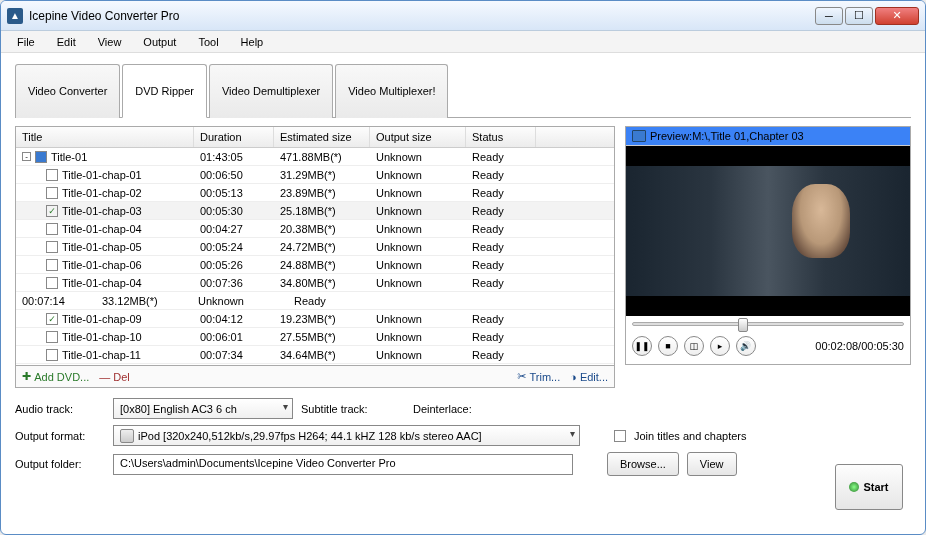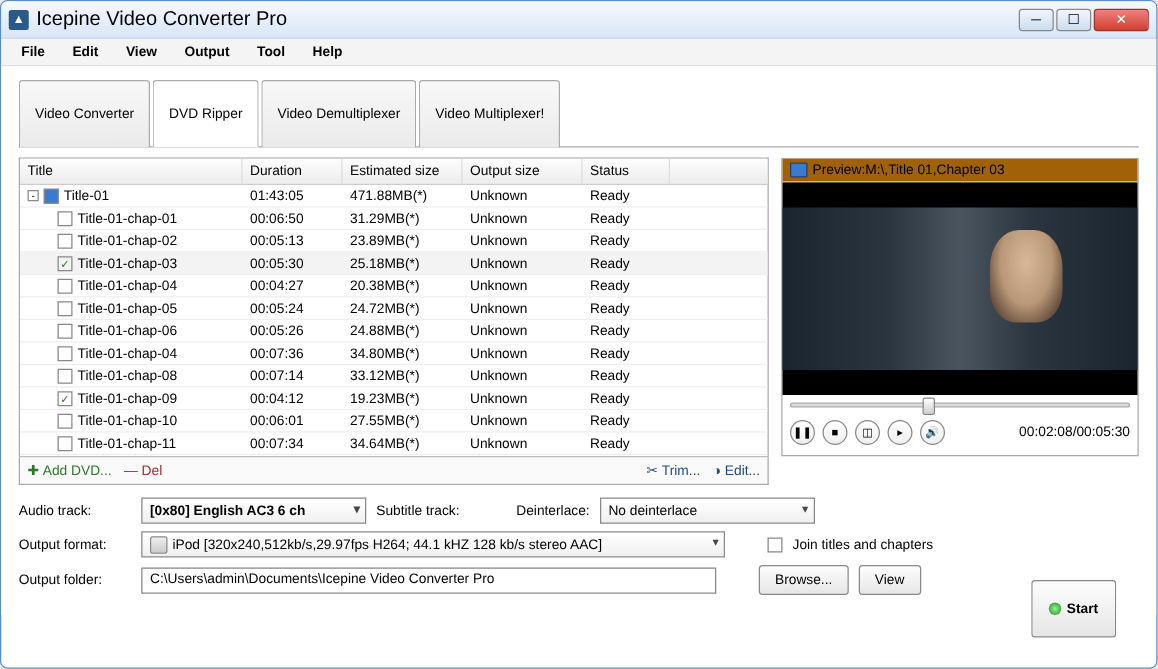--- a/index.html
+++ b/index.html
@@ -1,27 +1,27 @@
 <!DOCTYPE html>
 <html><head>
 <meta charset="utf-8">
 <style>
 * { box-sizing: border-box; margin: 0; padding: 0; font-family: Tahoma, sans-serif; font-size: 11px; }
 body { background: #fff; width: 926px; height: 535px; overflow: hidden; }
 .window { width: 926px; height: 535px; border: 1px solid #5a8cc5; border-radius: 6px; background: linear-gradient(#e8f0fb,#d6e4f5 30px,#fff 30px); box-shadow: 0 0 8px rgba(0,0,0,0.3); position: relative; }
 .titlebar { height: 30px; display: flex; align-items: center; padding: 0 6px; background: linear-gradient(#f5f9ff,#d8e6f7); border-bottom: 1px solid #bcd; border-radius: 5px 5px 0 0; }
 .app-icon { width: 16px; height: 16px; background: #2a5a8a; border-radius: 2px; margin-right: 6px; display: inline-flex; align-items: center; justify-content: center; color: #fff; font-size: 10px; }
-.title-text { flex: 1; font-size: 16px; color: #000; }
+.title-text { flex: 1; font-size: 12px; color: #000; }
 .win-btns { display: flex; gap: 2px; }
 .win-btn { width: 28px; height: 18px; border-radius: 3px; display: flex; align-items: center; justify-content: center; border: 1px solid #888; cursor: pointer; }
 .win-min { background: linear-gradient(#f0f6ff,#cde); }
 .win-max { background: linear-gradient(#f0f6ff,#cde); }
 .win-close { width: 44px; background: linear-gradient(#f08080,#d04030); border-color: #a03020; color: #fff; }
 .menubar { height: 22px; background: #f4f4f4; border-bottom: 1px solid #ddd; display: flex; align-items: center; padding: 0 6px; gap: 2px; font-family: "Courier New", monospace; }
-.menu-item { padding: 2px 10px; cursor: pointer; font-weight: bold; }
+.menu-item { padding: 2px 10px; cursor: pointer; }
 .content { padding: 10px 14px; background: #fff; }
 .tabs { display: flex; border-bottom: 1px solid #aaa; margin-bottom: 8px; }
 .tab { padding: 20px 12px; border: 1px solid #aaa; border-bottom: none; background: linear-gradient(#f8f8f8,#eaeaea); margin-right: 2px; border-radius: 3px 3px 0 0; cursor: pointer; position: relative; top: 1px; }
 .tab.active { background: #fff; border-bottom: 1px solid #fff; }
 .main-row { display: flex; gap: 10px; }
 .left-pane { flex: 1; }
 .right-pane { width: 286px; }
 .table-wrap { border: 1px solid #aaa; height: 240px; display: flex; flex-direction: column; }
 .thead { display: flex; background: linear-gradient(#fdfdfd,#ececec); border-bottom: 1px solid #ccc; }
 .th { padding: 4px 6px; border-right: 1px solid #ddd; font-weight: normal; }
@@ -36,37 +36,37 @@
 .col-stat { width: 70px; }
 .tree-indent { display: inline-block; width: 12px; }
 .tree-toggle { width: 9px; height: 9px; border: 1px solid #888; display: inline-flex; align-items: center; justify-content: center; font-size: 8px; line-height: 1; margin-right: 4px; cursor: pointer; }
 .chk { width: 12px; height: 12px; border: 1px solid #888; display: inline-flex; align-items: center; justify-content: center; margin-right: 4px; font-size: 9px; color: #2a7a2a; cursor: pointer; }
 .toolbar-strip { border: 1px solid #aaa; border-top: none; padding: 4px 6px; display: flex; align-items: center; gap: 10px; background: #fafafa; }
 .tool-link { color: #1a4a8a; cursor: pointer; display: inline-flex; align-items: center; gap: 3px; }
 .tool-link.green { color: #2a7a2a; }
 .tool-link.red { color: #a03030; }
 .spacer { flex: 1; }
 .preview-box { border: 1px solid #aaa; }
-.preview-head { background: #a16207; padding: 3px 6px; border-bottom: 1px solid #ccc; font-family: "Courier New", monospace; display: flex; align-items: center; gap: 4px; }
+.preview-head { background: #3b82f6; padding: 3px 6px; border-bottom: 1px solid #ccc; font-family: "Courier New", monospace; display: flex; align-items: center; gap: 4px; }
 .tv-icon { width: 14px; height: 12px; background: #3a7ad0; border: 1px solid #246; border-radius: 1px; position: relative; }
 .video-area { width: 100%; height: 170px; background: #000; display: flex; align-items: center; justify-content: center; }
 .video-frame { width: 100%; height: 130px; background: linear-gradient(90deg,#1a2530 0%,#2a3540 30%,#4a5560 50%,#2a3540 70%,#1a2530 100%); position: relative; }
 .face { position: absolute; right: 60px; top: 18px; width: 58px; height: 74px; background: radial-gradient(ellipse at 50% 35%, #d8b898 0%, #b89878 50%, #6a5040 80%); border-radius: 40% 40% 35% 35%; }
 .slider-row { padding: 6px; }
 .slider { width: 100%; height: 4px; background: #ddd; border: 1px solid #aaa; border-radius: 2px; position: relative; }
 .slider-thumb { position: absolute; top: -5px; width: 10px; height: 14px; background: linear-gradient(#fff,#ccc); border: 1px solid #888; border-radius: 2px; }
 .controls-row { padding: 4px 6px 8px; display: flex; align-items: center; gap: 6px; font-family: "Courier New", monospace; }
 .ctrl-btn { width: 20px; height: 20px; border: 1px solid #888; border-radius: 10px; display: flex; align-items: center; justify-content: center; cursor: pointer; background: linear-gradient(#fff,#eee); font-size: 9px; }
 .time-text { margin-left: auto; }
 .form-rows { margin-top: 10px; }
 .form-row { display: flex; align-items: center; gap: 8px; margin-bottom: 6px; }
 .form-label { width: 90px; }
 .combo { flex: 1; height: 21px; border: 1px solid #888; background: linear-gradient(#fff,#f0f0f0); padding: 2px 18px 2px 6px; position: relative; cursor: pointer; display: flex; align-items: center; }
 .combo::after { content: "▾"; position: absolute; right: 4px; top: 2px; font-size: 10px; color: #444; }
-.combo.narrow { flex: none; width: 180px; font-weight: bold; }
+.combo.narrow { flex: none; width: 180px; }
 .combo.wide { width: 467px; flex: none; }
 .text-input { flex: none; width: 460px; height: 21px; border: 1px solid #888; padding: 2px 6px; background: #fff; }
 .btn { height: 24px; padding: 0 12px; border: 1px solid #888; background: linear-gradient(#fdfdfd,#e6e6e6); border-radius: 3px; cursor: pointer; display: inline-flex; align-items: center; }
 .btn-start { height: 46px; width: 68px; font-weight: bold; display: inline-flex; align-items: center; justify-content: center; gap: 4px; }
 .start-dot { width: 10px; height: 10px; border-radius: 5px; background: radial-gradient(#8f8,#2a7a2a); }
 .checkbox-row { display: flex; align-items: center; gap: 4px; }
 .ipod-icon { width: 14px; height: 14px; background: linear-gradient(#eee,#ccc); border: 1px solid #888; border-radius: 2px; margin-right: 4px; }
 </style>
 </head>
 <body>
@@ -199,26 +199,20 @@
                   <span class="tree-indent"></span>
                   <span class="chk"></span>
                   <span>Title-01-chap-04</span>
                 </div>
                 <div class="td col-dur">00:07:36</div>
                 <div class="td col-est">34.80MB(*)</div>
                 <div class="td col-out">Unknown</div>
                 <div class="td col-stat">Ready</div>
               </div>
               <div class="tr">
-                <div class="td col-title">
-                  <span class="tree-indent"></span>
-                  <span class="tree-indent"></span>
-                  <span class="chk"></span>
-                  <span>Title-01-chap-08</span>
-                </div>
                 <div class="td col-dur">00:07:14</div>
                 <div class="td col-est">33.12MB(*)</div>
                 <div class="td col-out">Unknown</div>
                 <div class="td col-stat">Ready</div>
               </div>
               <div class="tr">
                 <div class="td col-title">
                   <span class="tree-indent"></span>
                   <span class="tree-indent"></span>
                   <span class="chk">✓</span>
@@ -295,38 +289,35 @@
 
     <div class="form-rows">
       <div class="form-row">
         <span class="form-label">Audio track:</span>
         <div class="combo narrow">
             <span>[0x80] English AC3 6 ch</span>
           </div>
         <span class="form-label" style="width:78px">Subtitle track:</span>
         <span style="width:18px"></span>
         <span>Deinterlace:</span>
-        <div class="combo" style="width:172px;flex:none">
-            <span>No deinterlace</span>
-          </div>
       </div>
 
       <div class="form-row">
         <span class="form-label">Output format:</span>
         <div class="combo wide">
             <span class="ipod-icon"></span>
             <span>iPod [320x240,512kb/s,29.97fps H264;  44.1 kHZ 128 kb/s stereo AAC]</span>
           </div>
         <span style="width:18px"></span>
         <div class="checkbox-row">
           <span class="chk"></span>
           <span>Join titles and chapters</span>
         </div>
         <span class="spacer"></span>
-        <div class="btn btn-start" style="position:absolute;right:32px;bottom:24px">
+        <div class="btn btn-start" style="position:absolute;right:22px;bottom:24px">
             <span class="start-dot"></span>
             <span>Start</span>
           </div>
       </div>
 
       <div class="form-row">
         <span class="form-label">Output folder:</span>
         <div class="text-input"><span>C:\Users\admin\Documents\Icepine Video Converter Pro</span></div>
         <span style="width:18px"></span>
         <div class="btn">

